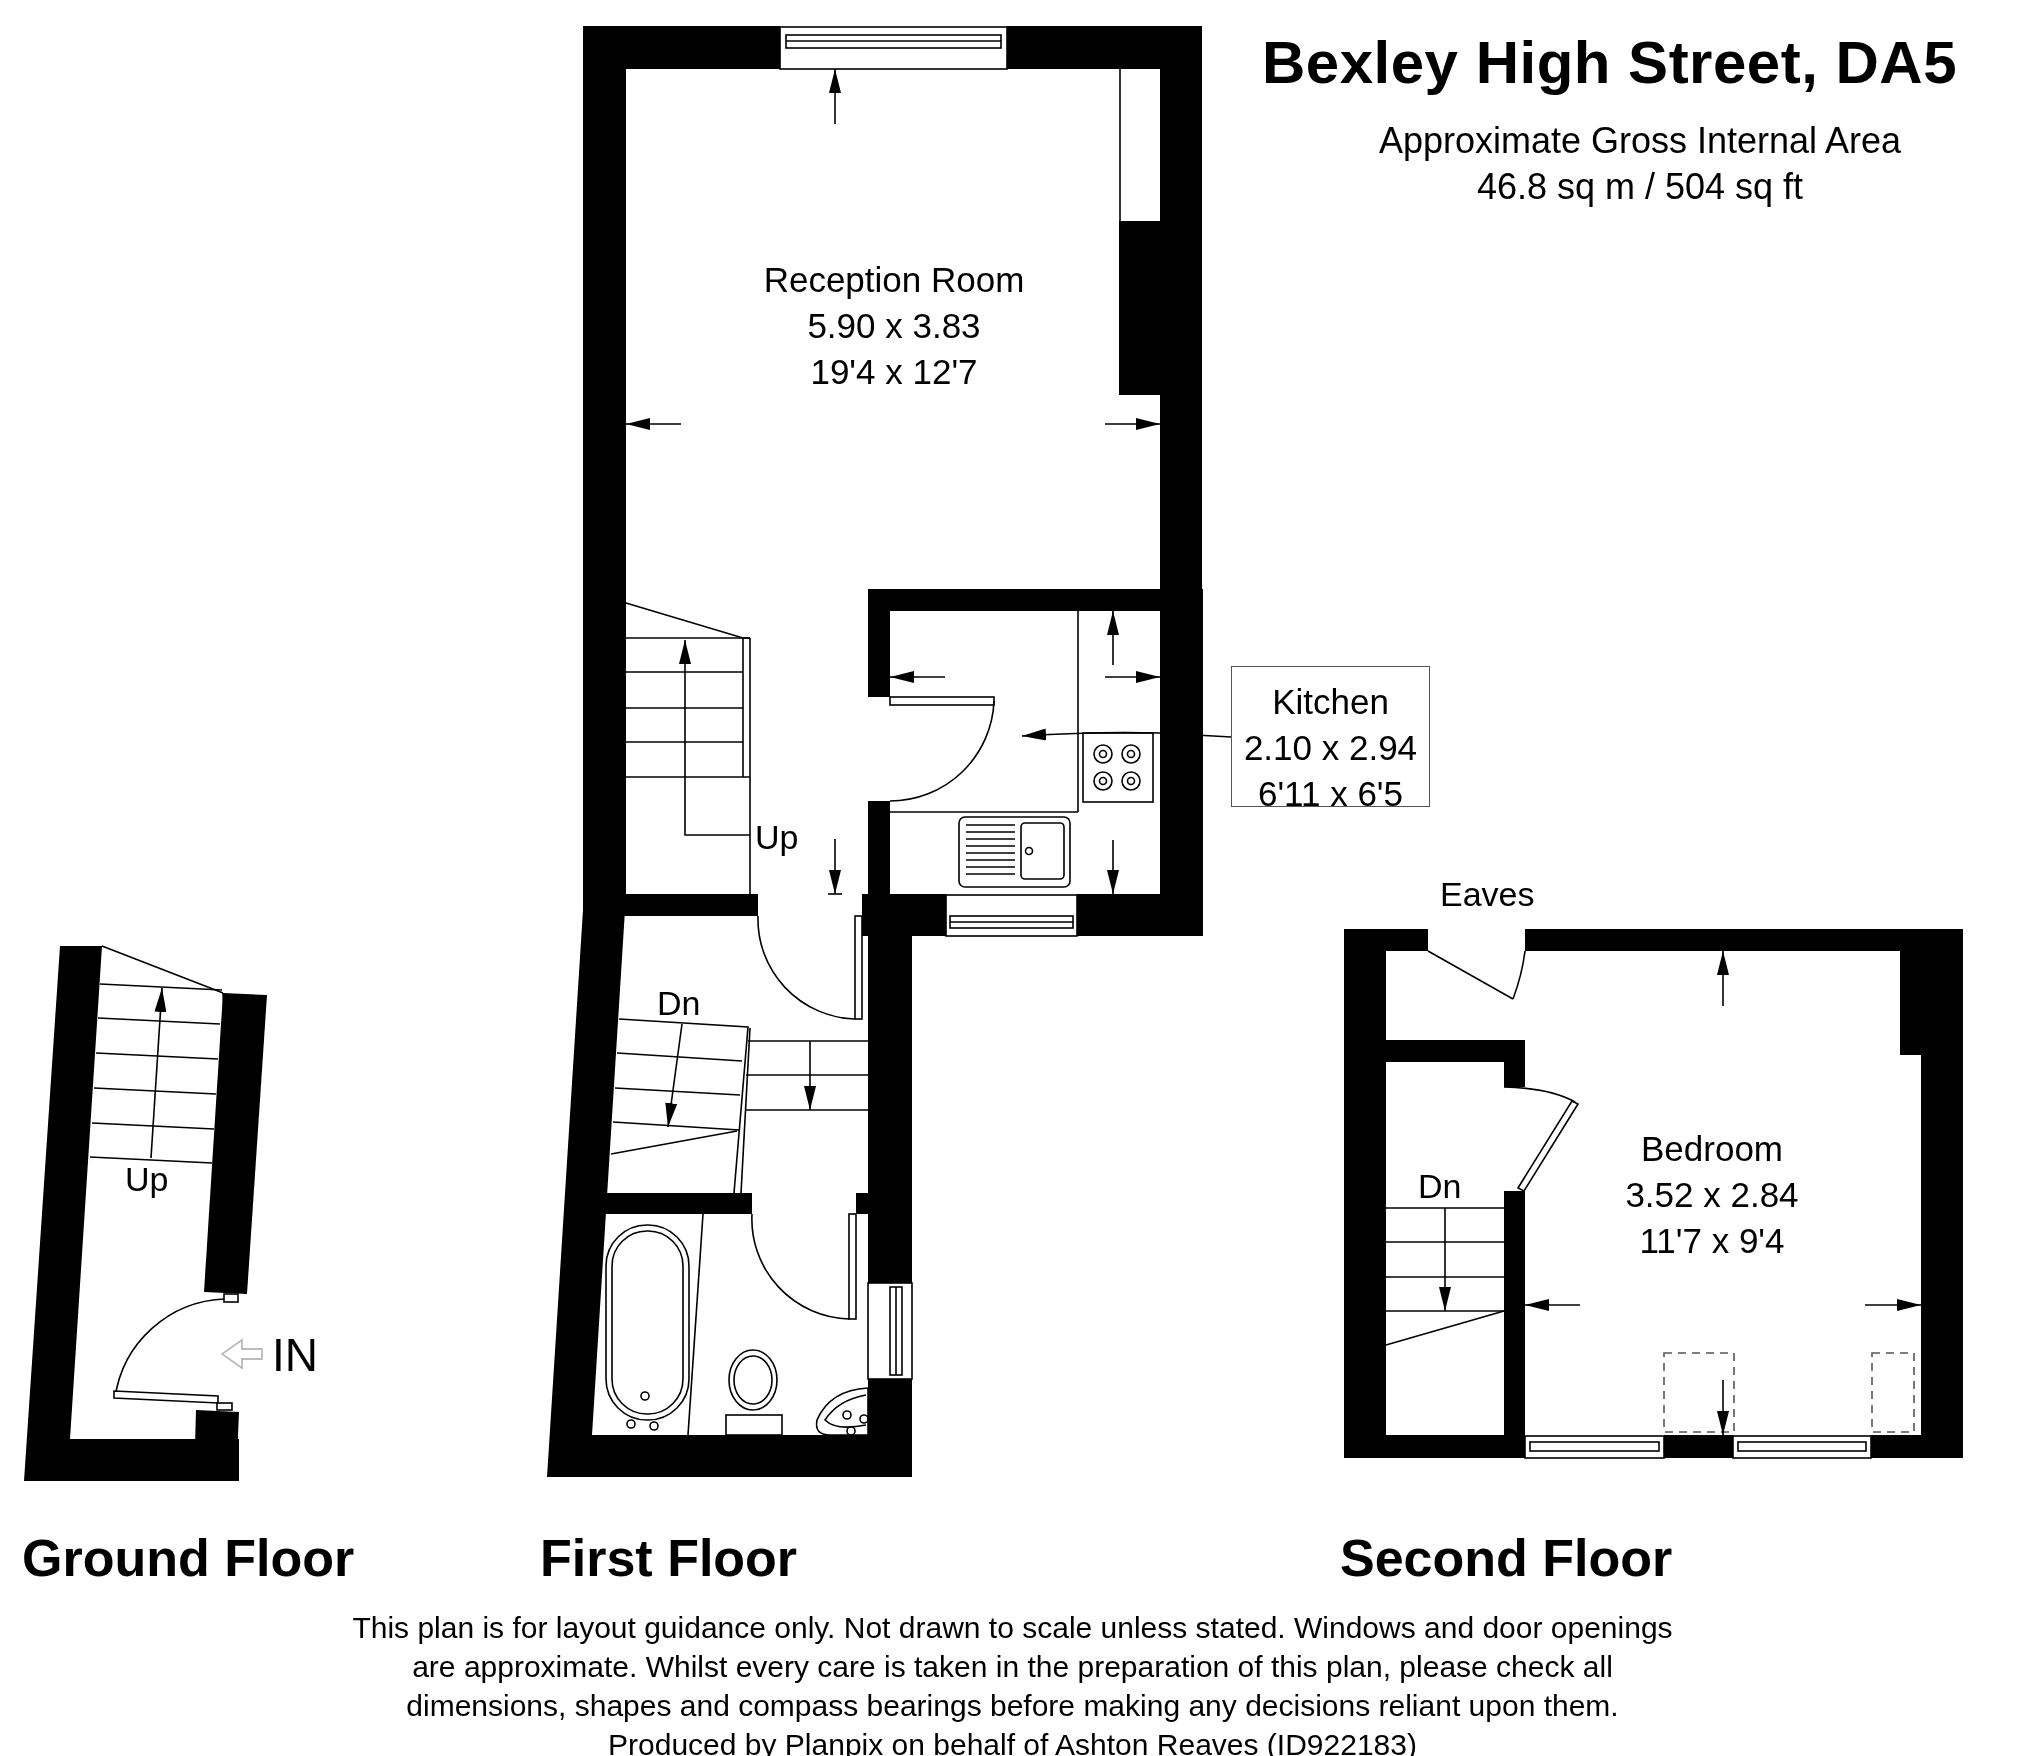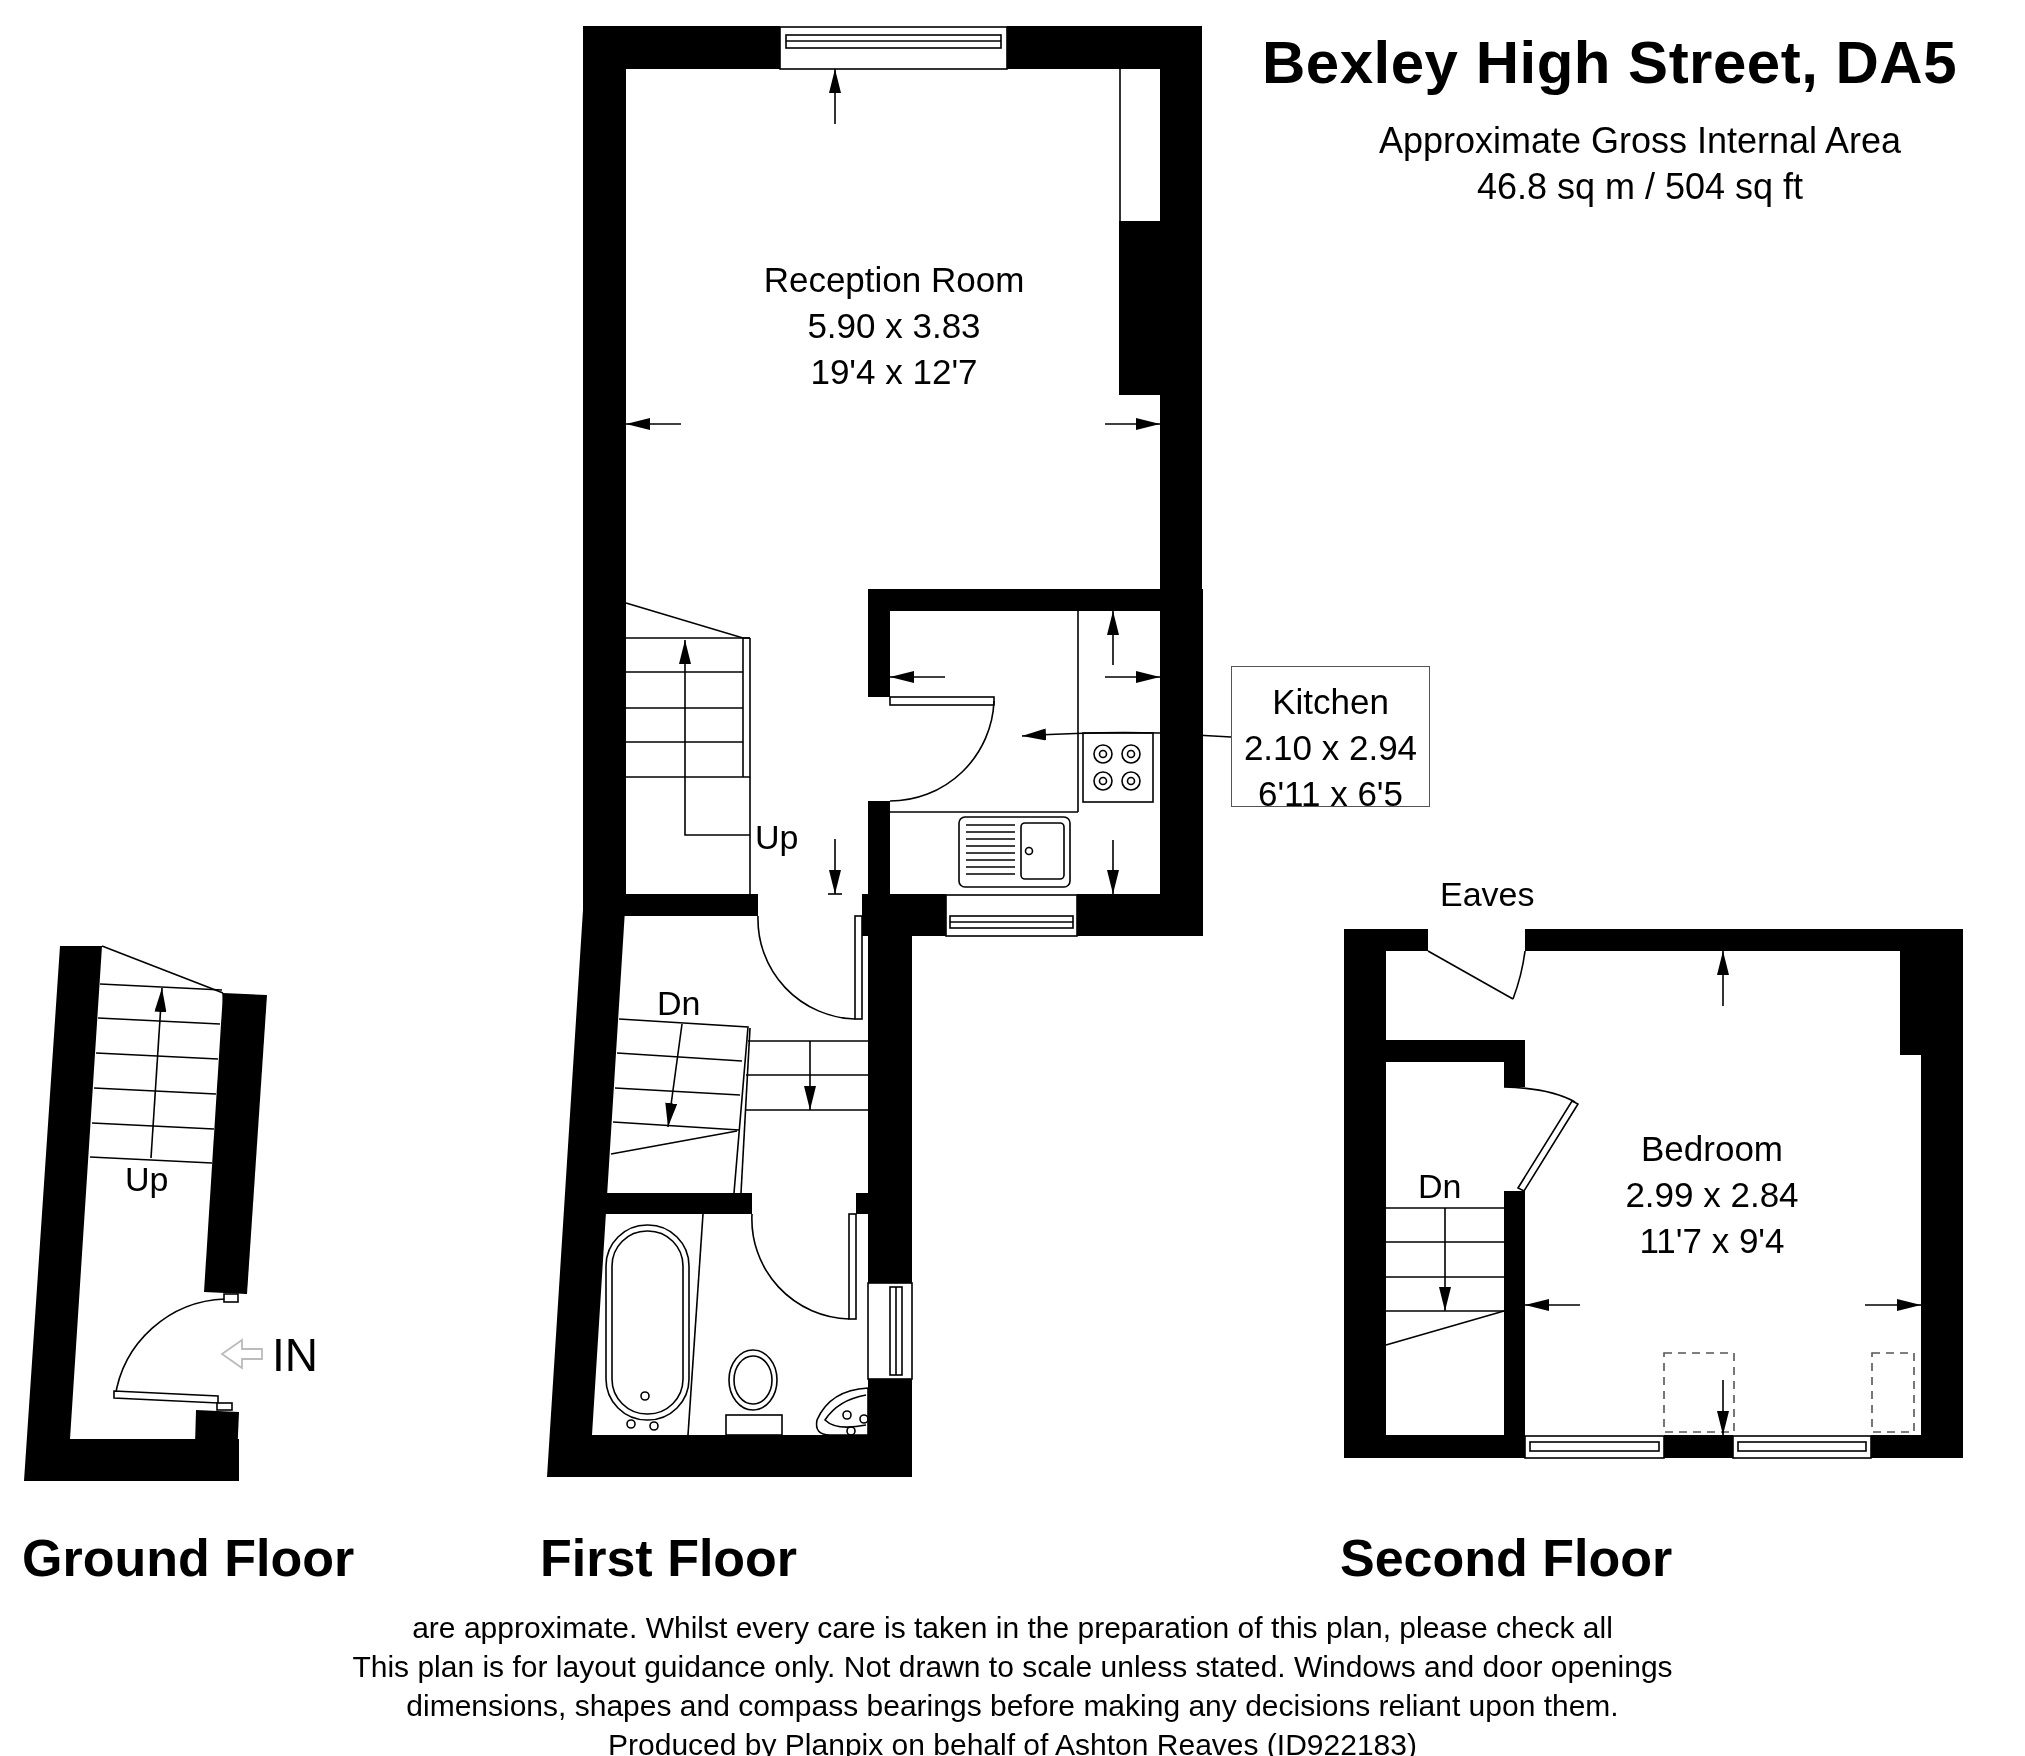--- a/index.html
+++ b/index.html
@@ -294,26 +294,26 @@
 <div class="abs small-label" style="left:755px; top:818px;">Up</div>
 <div class="abs small-label" style="left:657px; top:984px;">Dn</div>
 
 <div class="abs small-label" style="left:125px; top:1160px;">Up</div>
 <div class="abs in-label" style="left:272px; top:1328px;">IN</div>
 
 <div class="abs small-label" style="left:1440px; top:875px;">Eaves</div>
 <div class="abs small-label" style="left:1418px; top:1167px;">Dn</div>
 <div class="abs room-label" style="left:1562px; top:1126px; width:300px;">
   <div>Bedroom</div>
-  <div>2.99 x 2.84</div>
+  <div>3.52 x 2.84</div>
   <div>11'7 x 9'4</div>
 </div>
 
 <div class="abs floor-name" style="left:22px;">Ground Floor</div>
 <div class="abs floor-name" style="left:540px;">First Floor</div>
 <div class="abs floor-name" style="left:1340px;">Second Floor</div>
 
 <div class="abs disclaimer">
+  <div>This plan is for layout guidance only. Not drawn to scale unless stated. Windows and door openings</div>
   <div>are approximate. Whilst every care is taken in the preparation of this plan, please check all</div>
-  <div>This plan is for layout guidance only. Not drawn to scale unless stated. Windows and door openings</div>
   <div>dimensions, shapes and compass bearings before making any decisions reliant upon them.</div>
   <div>Produced by Planpix on behalf of Ashton Reaves (ID922183)</div>
 </div>
 
 </body></html>

